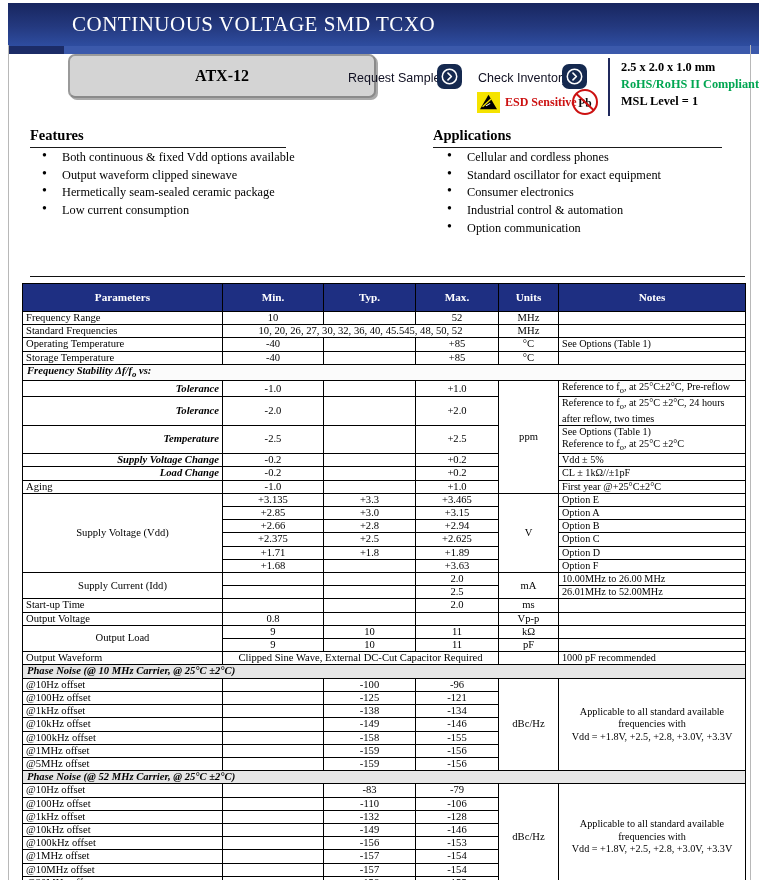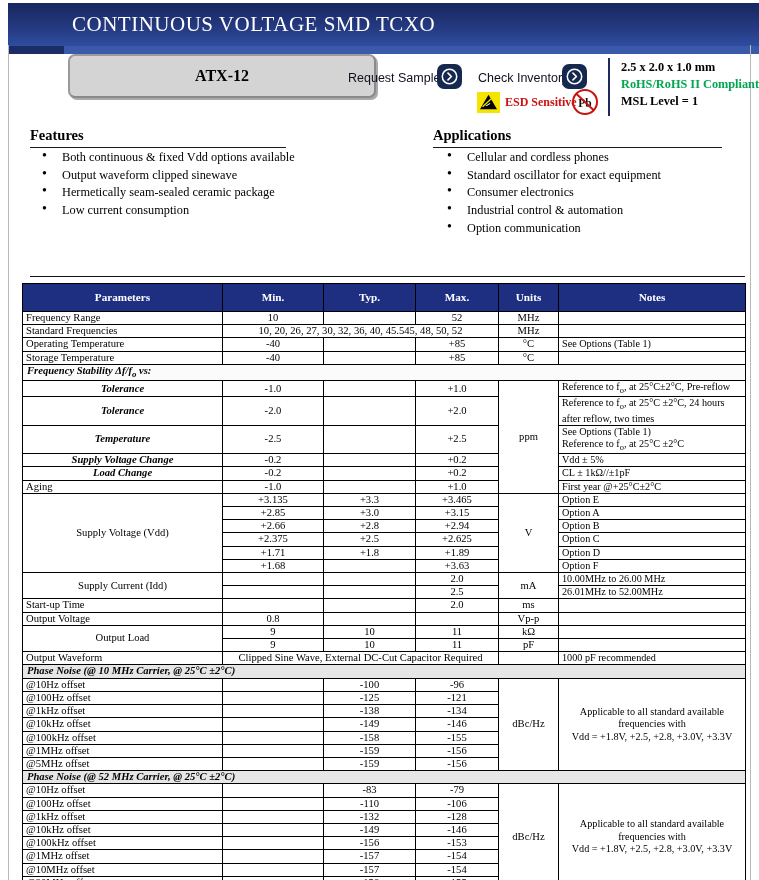--- a/index.html
+++ b/index.html
@@ -50,21 +50,21 @@
   .spec-head sup{color:var(--note_blue);font-size:8.5px;font-weight:bold;margin-left:2px;}
   .spec-rule{position:absolute;left:30px;top:276px;width:715px;border-top:1.5px solid #111;}
   
   .tbl-wrap{position:absolute;left:22px;top:283px;width:723px;border-bottom:2px solid var(--bottom_rule);}
   table.spec{width:723px;border-collapse:collapse;table-layout:fixed;font-size:10.6px;}
   table.spec th,table.spec td{border:1px solid #000;height:12.6px;line-height:12.2px;
         padding:0 3px;overflow:hidden;}
   table.spec th{background:var(--table_header_bg);color:#fff;font-size:11.2px;font-weight:bold;
         height:28px;text-align:center;}
   td.p{text-align:left;padding-left:4px;}
-  td.pr{text-align:center;font-weight:bold;font-style:italic;padding-right:7px;}
+  td.pr{text-align:right;font-weight:bold;font-style:italic;padding-right:7px;}
   td.pm{text-align:center;padding-left:4px;vertical-align:middle;}
   td.v{text-align:center;}
   td.u{text-align:center;vertical-align:middle;}
   td.n{text-align:left;padding-left:4px;font-size:10.2px;line-height:11.8px;}
   td.nc{text-align:center;vertical-align:middle;font-size:10.2px;line-height:12.2px;font-family:Liberation Serif, serif;}
   tr.section td{background:var(--section_gray);font-weight:bold;font-style:italic;text-align:left;padding-left:4px;}
   tr.section.plain td{background:#fbfbfb;}
 </style>
 </head>
 <body>

